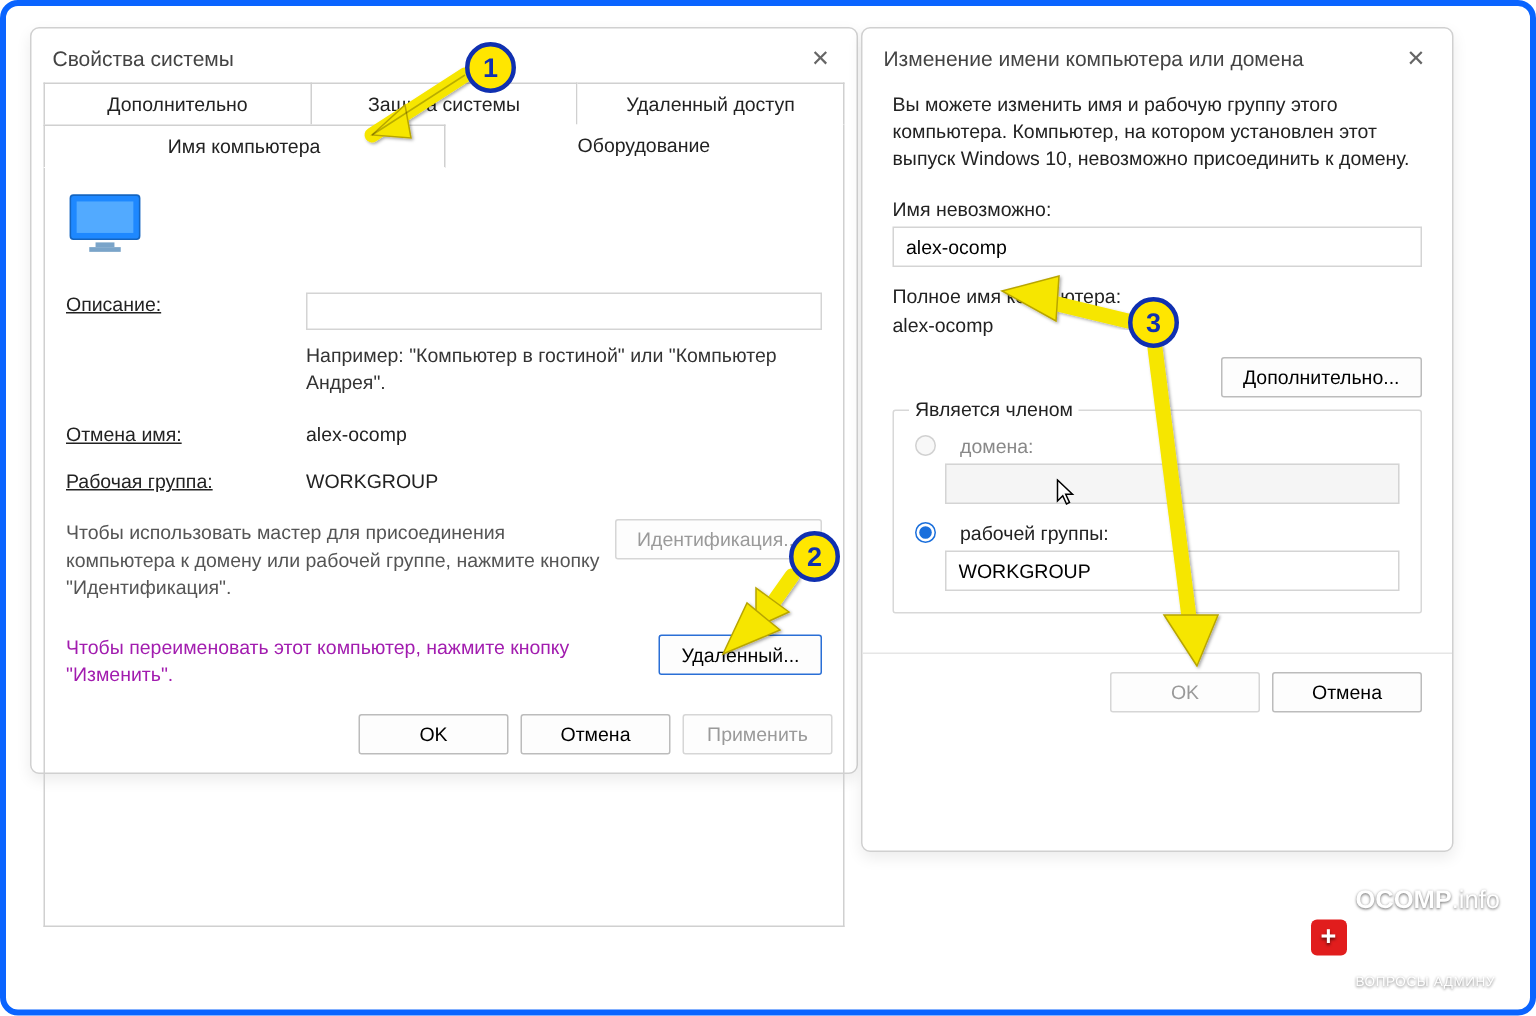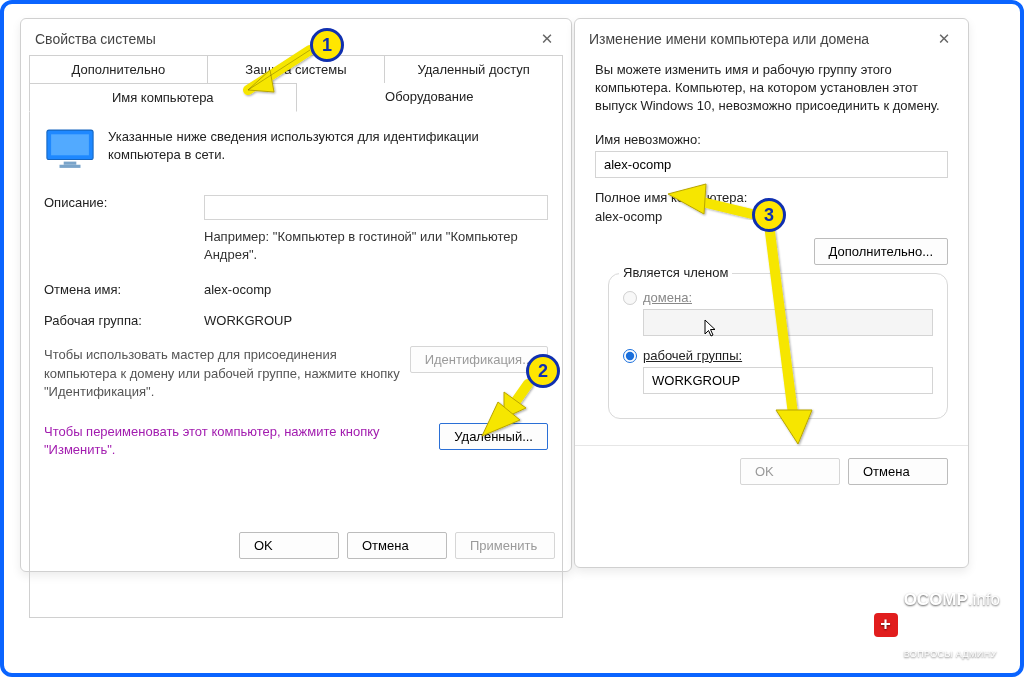--- a/index.html
+++ b/index.html
@@ -15,21 +15,21 @@
     border: 4px solid #0a64ff;
     border-radius: 12px;
   }
   .dialog {
     position: absolute;
     background: #fff;
     border: 1px solid #d0d0d0;
     border-radius: 6px;
     box-shadow: 0 4px 10px rgba(0,0,0,0.08);
   }
-  .d1 { left: 16px; top: 14px; width: 552px; height: 554px; }
+  .d1 { left: 16px; top: 14px; width: 552px; height: 498px; }
   .d2 { left: 570px; top: 14px; width: 395px; height: 550px; }
   .titlebar {
     display: flex;
     justify-content: space-between;
     align-items: center;
     padding: 10px 14px 6px 14px;
     font-size: 14px;
     color: #444;
   }
   .close-x {
@@ -66,42 +66,42 @@
   .tabpanel {
     border: 1px solid #d0d0d0;
     border-top:none;
     margin: 0 8px;
     padding: 16px 14px 10px 14px;
   }
   .inforow { display:flex; align-items:flex-start; gap:12px; margin-bottom:18px;}
   .monitor-icon svg { width:52px; height:42px; }
   .info-text { line-height:1.4; }
   .form-row { display:flex; align-items:flex-start; padding:4px 0; }
-  .form-label { width:160px; }
+  .form-label { width:160px;text-decoration:underline; }
   .form-value { flex:1; }
   .text-input {
     width:100%;
     border:1px solid #d4d4d4;
     padding:4px 6px;
     font-size:13px;
     background:#fff;
   }
   .hint { color:#333; margin-top:8px; line-height:1.4; }
   .section-row { display:flex; align-items:flex-start; gap:10px; margin-top:14px; }
   .section-text { flex:1; line-height:1.4; color:#555;}
   .section-text.dark { color:#a21caf;}
   .btn {
     border:1px solid #bcbcbc;
     background:#fdfdfd;
     padding:5px 14px;
     font-size:13px;
     cursor:pointer;
     border-radius:2px;
     min-width:100px;
-    text-align:left;
+    text-align:center;
   }
   .btn.primary-outline { border:1px solid #2a6fd6; }
   .btn.disabled { color:#9a9a9a; border-color:#d6d6d6; cursor:default;}
   .footer-btns {
     position:absolute;
     bottom:12px;
     right:16px;
     display:flex;
     gap:8px;
   }
@@ -111,34 +111,33 @@
   .d2-label { margin-top:6px; margin-bottom:4px;}
   .d2-input {
     width:100%;
     border:1px solid #d4d4d4;
     padding:5px 8px;
     font-size:13px;
   }
   .d2-right-btn { display:flex; justify-content:flex-end; margin:14px 0 8px 0;}
   .fieldset {
     border:1px solid #d8d8d8;
-    padding:10px 14px 24px 14px;
+    padding:10px 14px 14px 14px;
     position:relative;
     margin-top:4px;
-    border-radius:12px;
-    margin-left:13px;
+    border-radius:2px;
   }
   .fieldset .legend {
     position:absolute;
     top:-9px; left:10px;
     background:#fff;
     padding:0 4px;
     font-size:13px;
   }
-  .radio-row { display:flex; align-items:flex-end; gap:6px; margin:6px 0 4px 0;text-decoration:underline;}
+  .radio-row { display:flex; align-items:flex-start; gap:16px; margin:6px 0 4px 0;}
   .radio-row input[type=radio] { accent-color:#1a6fdc; width:14px;height:14px;}
   .radio-row.disabled { color:#888;}
   .indent-input {
     margin-left:20px;
     width:calc(100% - 20px);
     border:1px solid #d4d4d4;
     padding:5px 8px;
     font-size:13px;
   }
   .indent-input.disabled { background:#f5f5f5; color:#aaa;}
@@ -206,21 +205,20 @@
   <div class="tabpanel" style="height:506px; position:relative;">
     <div class="inforow">
       <span class="monitor-icon">
         <svg viewBox="0 0 48 40">
             <rect x="2" y="2" width="44" height="28" rx="2" fill="#1e88ff" stroke="#1565c0"></rect>
             <rect x="6" y="6" width="36" height="20" fill="#52aaff"></rect>
             <rect x="18" y="32" width="12" height="3" fill="#7aa4c9"></rect>
             <rect x="14" y="35" width="20" height="3" fill="#7aa4c9"></rect>
           </svg>
       </span>
-      <div class="info-text">Указанные ниже сведения используются для идентификации компьютера в сети.</div>
     </div>
 
     <div class="form-row">
       <div class="form-label">Описание:</div>
       <div class="form-value">
         <input class="text-input" type="text" value="" style="">
         <div class="hint">Например: "Компьютер в гостиной" или "Компьютер Андрея".</div>
       </div>
     </div>
 

